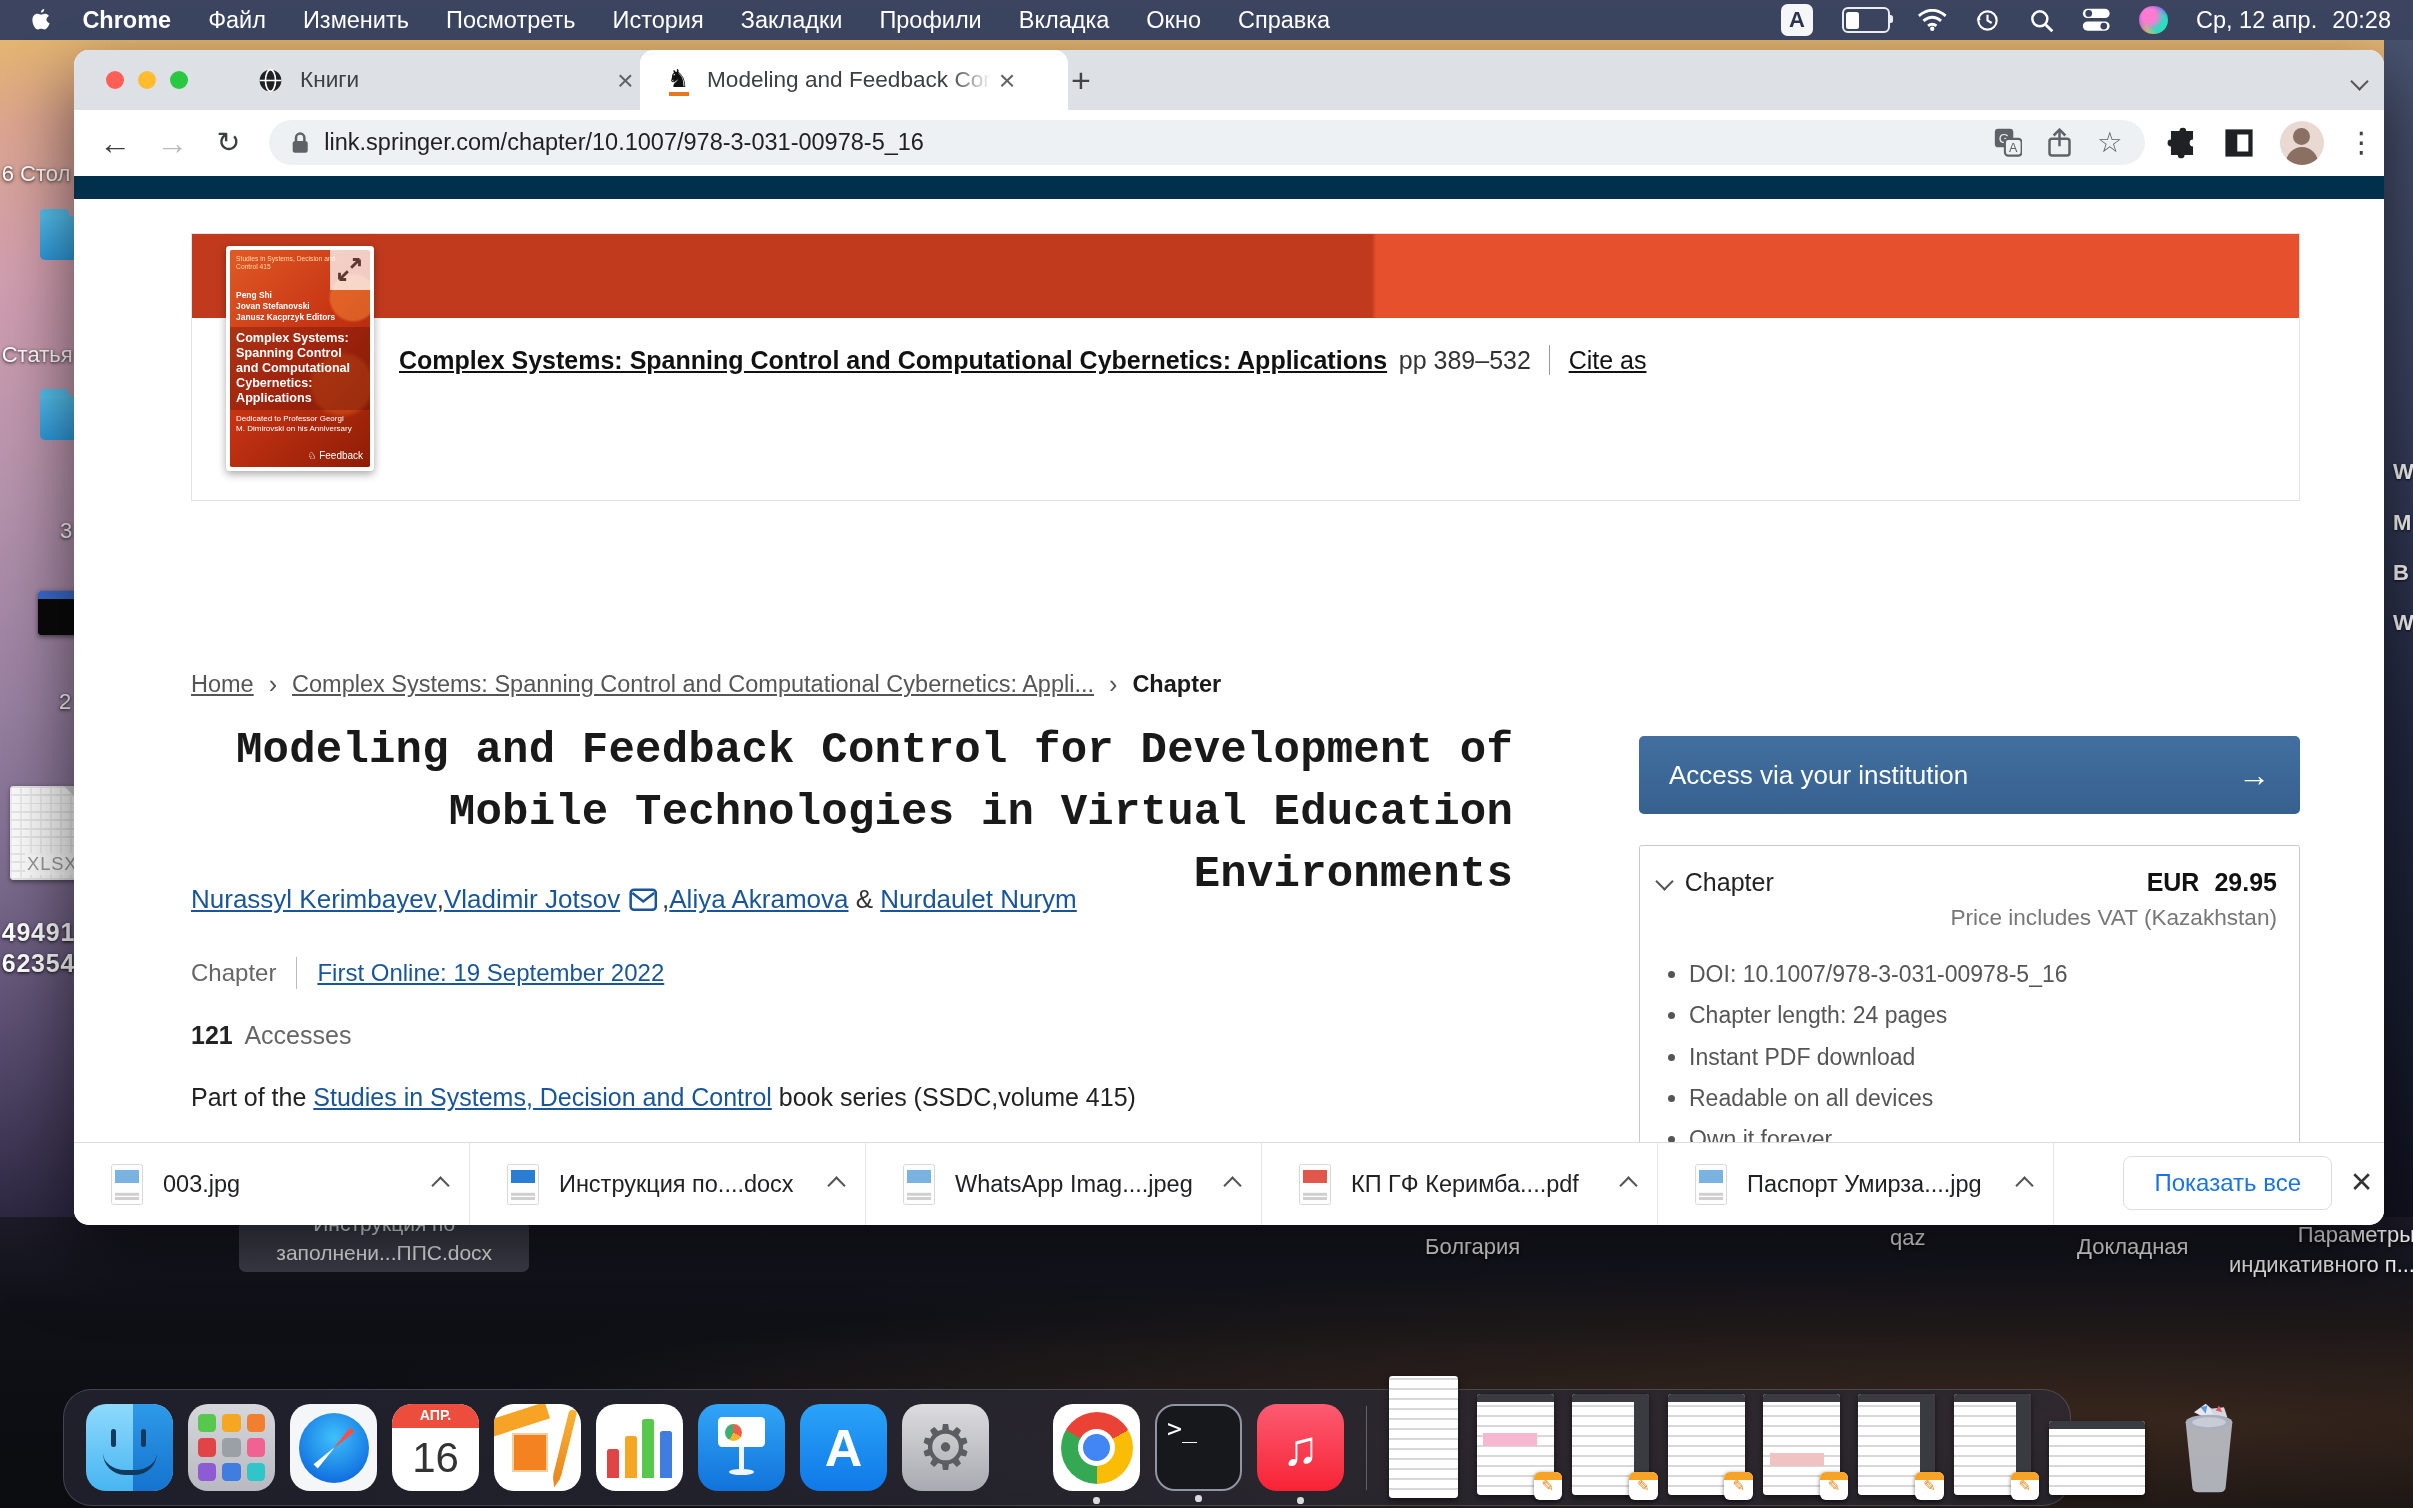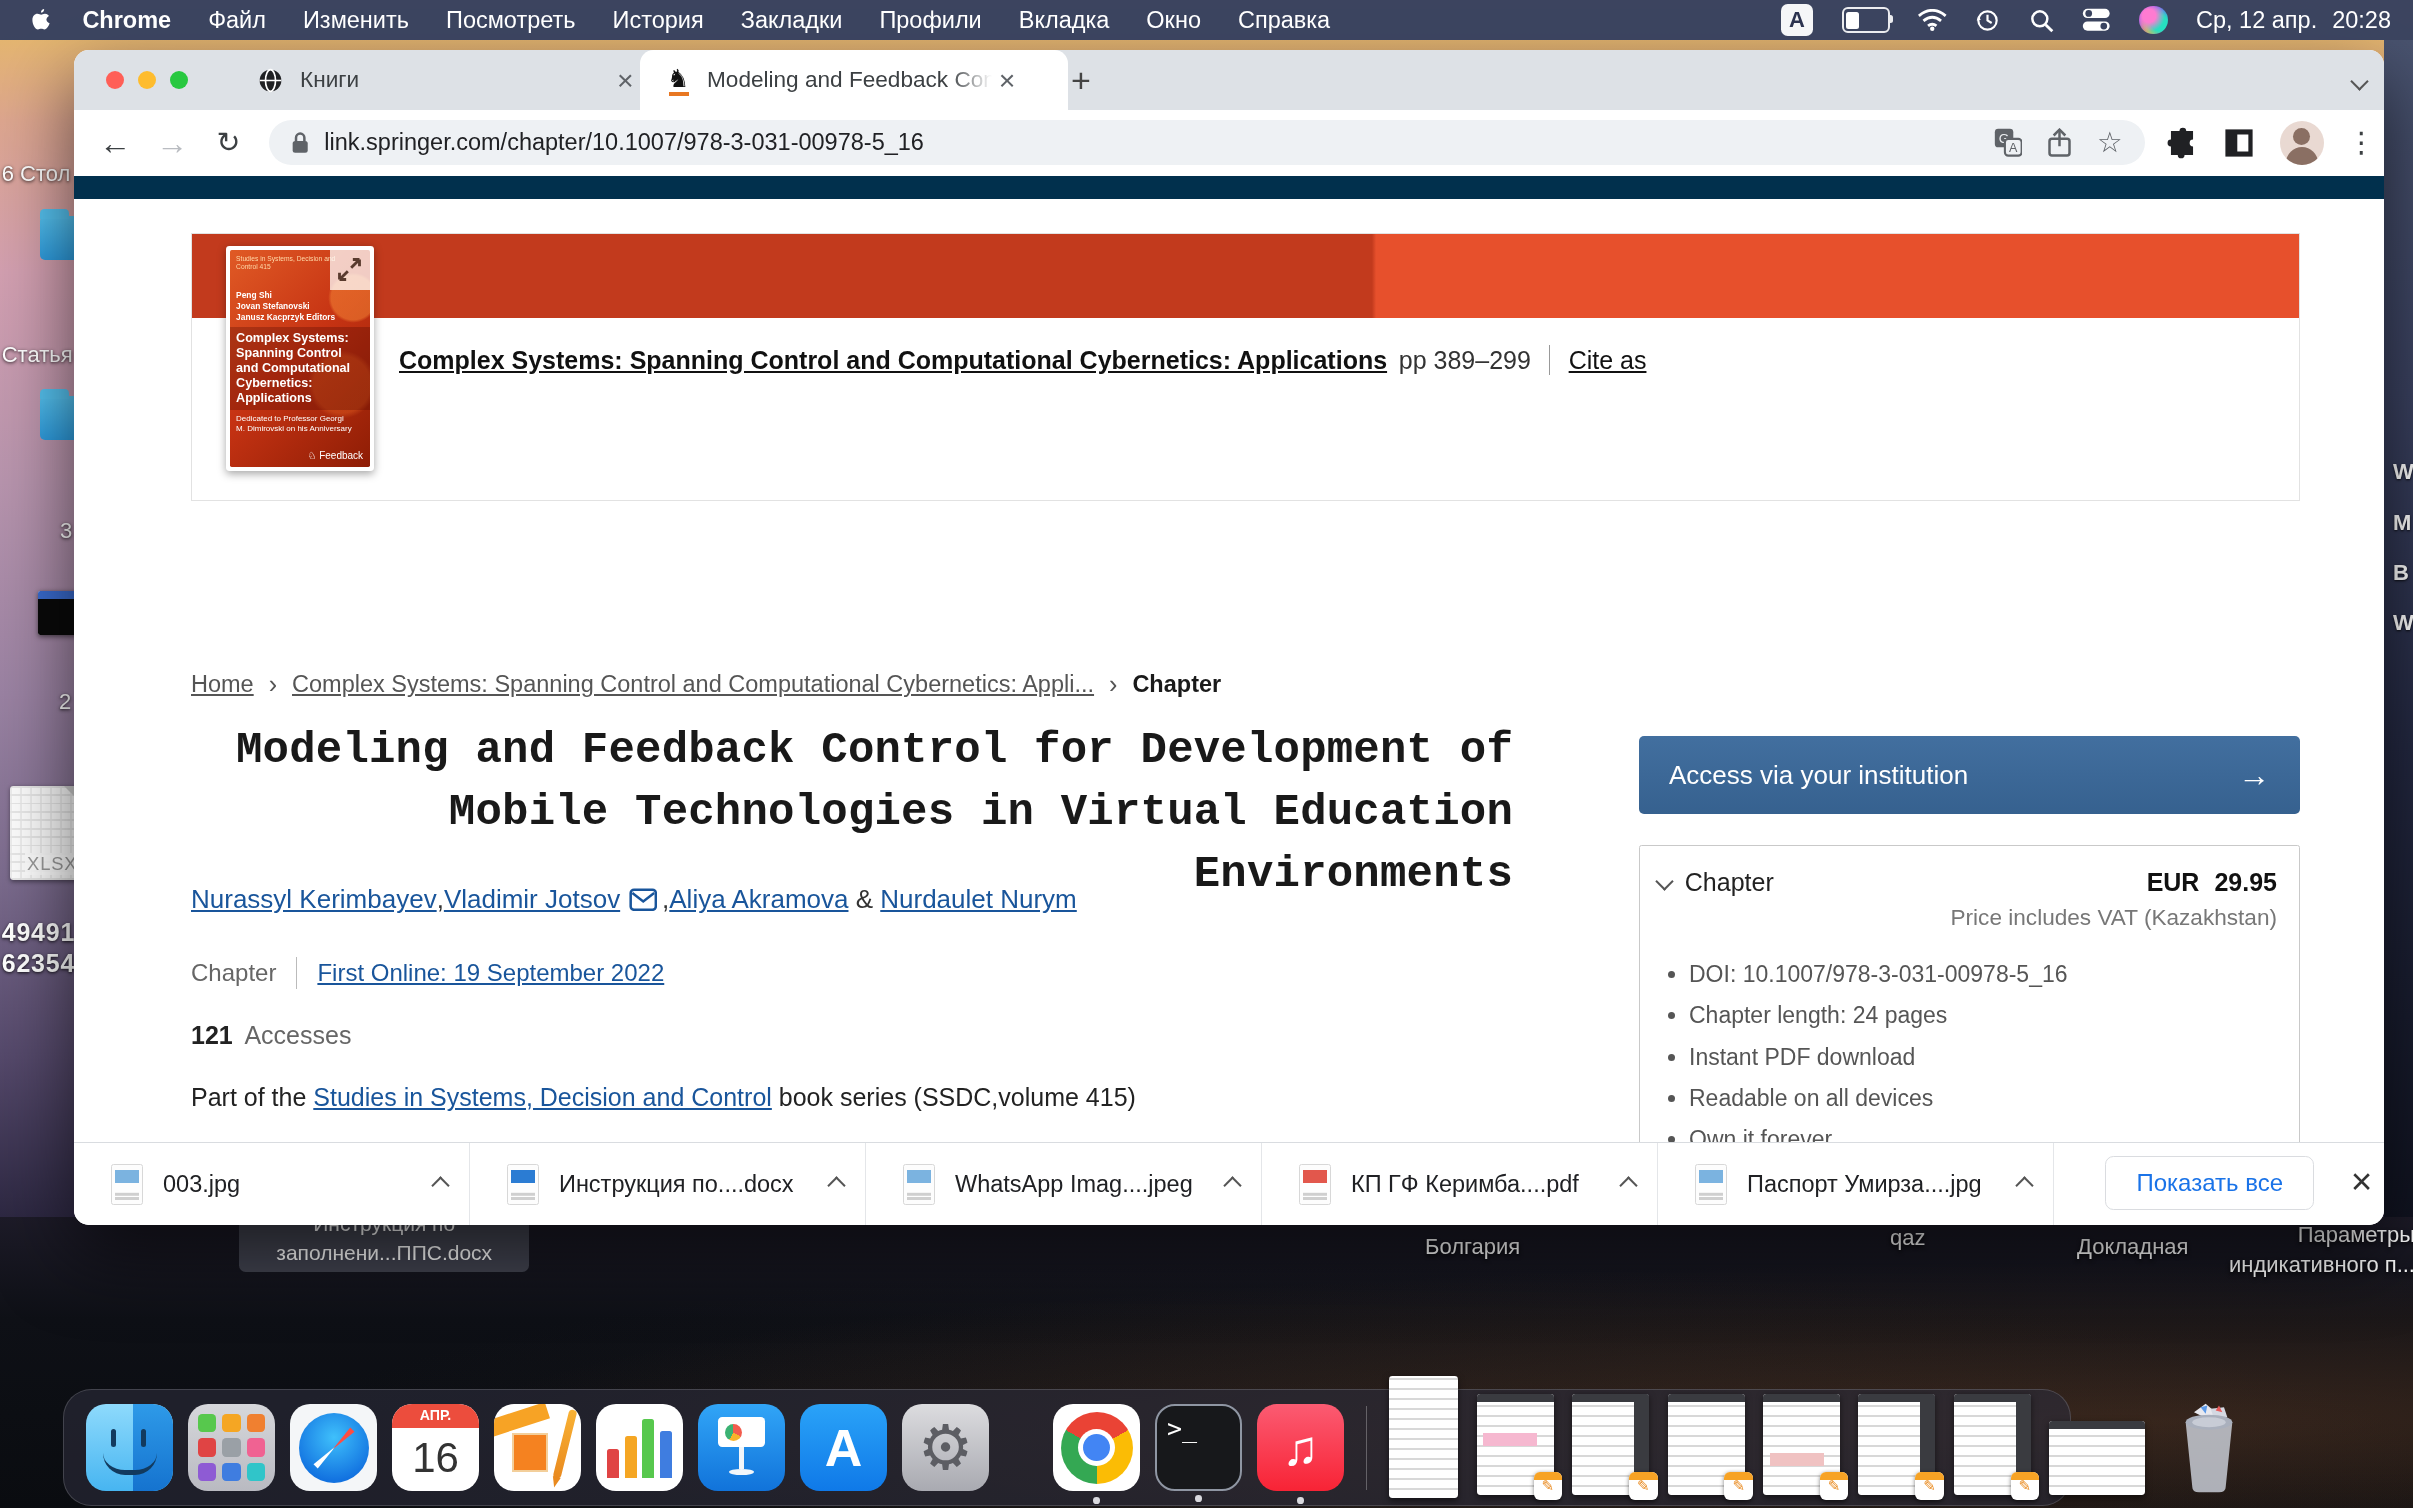--- a/index.html
+++ b/index.html
@@ -152,21 +152,21 @@
   .sb-bullets li{margin-bottom:13.4px;}
   
   .dlbar{position:absolute;left:0;top:1092px;width:100%;height:83px;background:#fff;border-top:1.7px solid #d9dce0;
     display:flex;align-items:center;}
   .dlitem{position:relative;width:396px;height:100%;display:flex;align-items:center;border-right:1.7px solid #e4e6e9;box-sizing:border-box;}
   .fileic{position:relative;width:30px;height:39px;background:#fdfdfd;border:1.7px solid #d8d8d8;border-radius:2.5px;margin-left:37px;flex:0 0 auto;}
   .fileic::before{content:"";position:absolute;left:3.4px;top:5px;right:3.4px;height:13.4px;background:var(--fc,#7bb3e0);}
   .fileic::after{content:"";position:absolute;left:3.4px;bottom:4.2px;right:3.4px;height:2.5px;background:#cfcfcf;box-shadow:0 -4.2px 0 #cfcfcf;}
   .dlname{margin-left:20px;font-size:23.5px;color:#202124;white-space:nowrap;overflow:hidden;flex:1;}
   .dlchev{margin-right:22px;}
-  .showall{position:absolute;right:70px;top:13.4px;height:52px;padding:0 30px;border:1.7px solid #dadce0;border-radius:8.4px;
+  .showall{position:absolute;right:52px;top:13.4px;height:52px;padding:0 30px;border:1.7px solid #dadce0;border-radius:8.4px;
     color:#1a73e8;font-size:24px;display:flex;align-items:center;background:#fff;}
   .dlclose{position:absolute;right:11.7px;top:20px;font-size:37px;color:#333;line-height:37px;}
   
   .dock{position:absolute;left:63px;top:1389px;width:2008px;height:117px;border-radius:28.5px;
     background:rgba(44,44,58,.62);border:1.7px solid rgba(255,255,255,.16);
     display:flex;align-items:center;padding:0 22px;box-sizing:border-box;z-index:20;}
   .di{position:relative;width:87px;height:87px;border-radius:20px;flex:0 0 auto;margin-right:15px;}
   .runner::after{content:"";position:absolute;left:50%;bottom:-12.6px;width:6.7px;height:6.7px;margin-left:-3.4px;border-radius:50%;background:#d9d9de;}
   .ic-finder{overflow:hidden;background:linear-gradient(180deg,#8edafc 0%,#47b5f1 100%);}
   .ic-finder .half{position:absolute;right:0;top:0;width:46%;height:100%;background:linear-gradient(180deg,#2e9ae8,#1573cf);border-radius:0 20px 20px 0;}
@@ -390,21 +390,21 @@
           </div>
           <div class="cover-expand">
             <svg width="25" height="25" viewBox="0 0 30 30">
                 <path d="M17 13 L27 3 M27 3 h-8 M27 3 v8" stroke="#5a3b2e" stroke-width="3.4" fill="none"></path>
                 <path d="M13 17 L3 27 M3 27 h8 M3 27 v-8" stroke="#5a3b2e" stroke-width="3.4" fill="none"></path>
               </svg>
           </div>
         </div>
         <div class="banner-title-row">
           <span class="banner-book-link">Complex Systems: Spanning Control and Computational Cybernetics: Applications</span>
-          <span class="banner-pp">pp 389–299</span>
+          <span class="banner-pp">pp 389–532</span>
           <span class="banner-sep"></span>
           <span class="cite-link">Cite as</span>
         </div>
       </div>
 
       <div class="crumbs">
         <span class="crumb-link">Home</span>
         <span class="crumb-sep">›</span>
         <span class="crumb-link">Complex Systems: Spanning Control and Computational Cybernetics: Appli...</span>
         <span class="crumb-sep">›</span>

